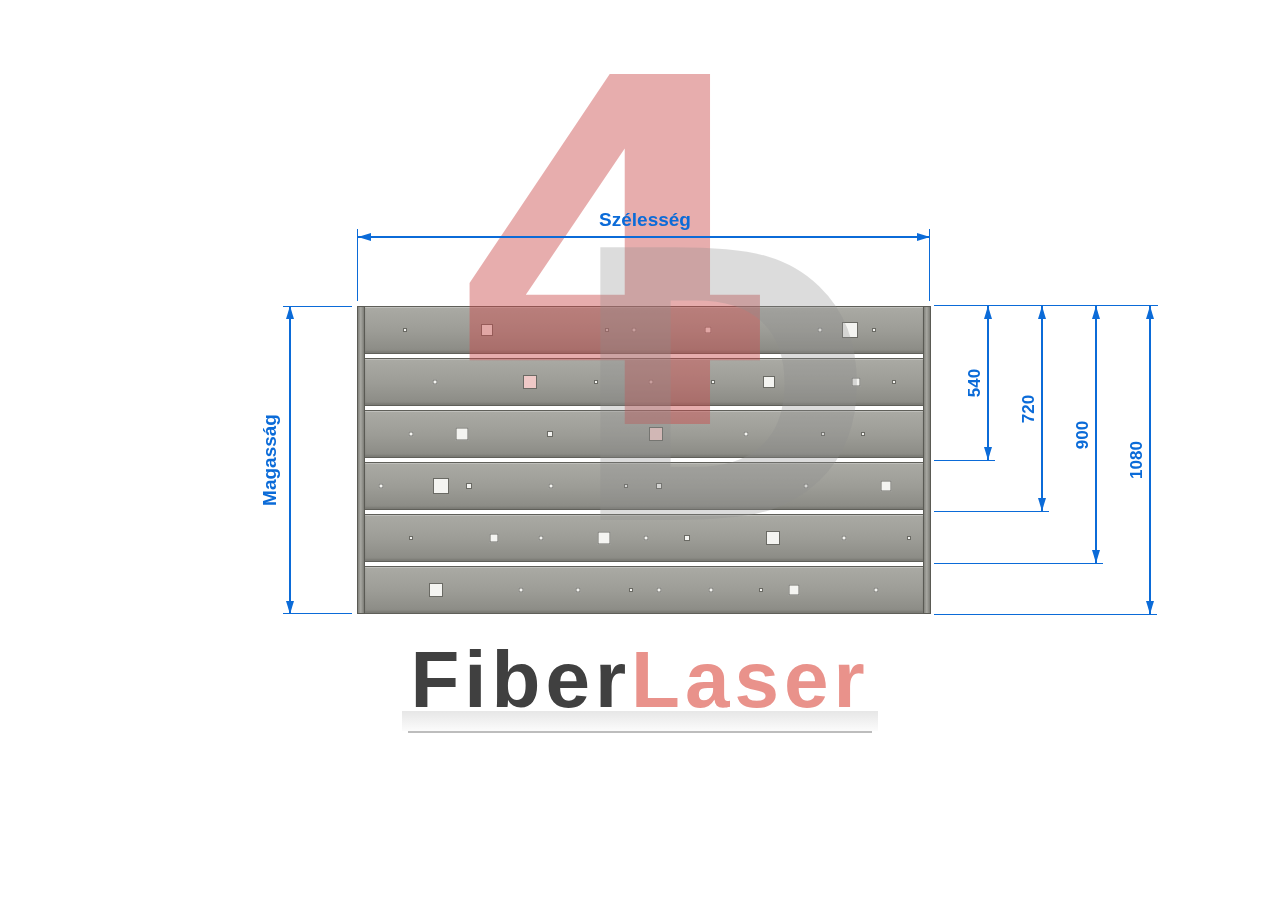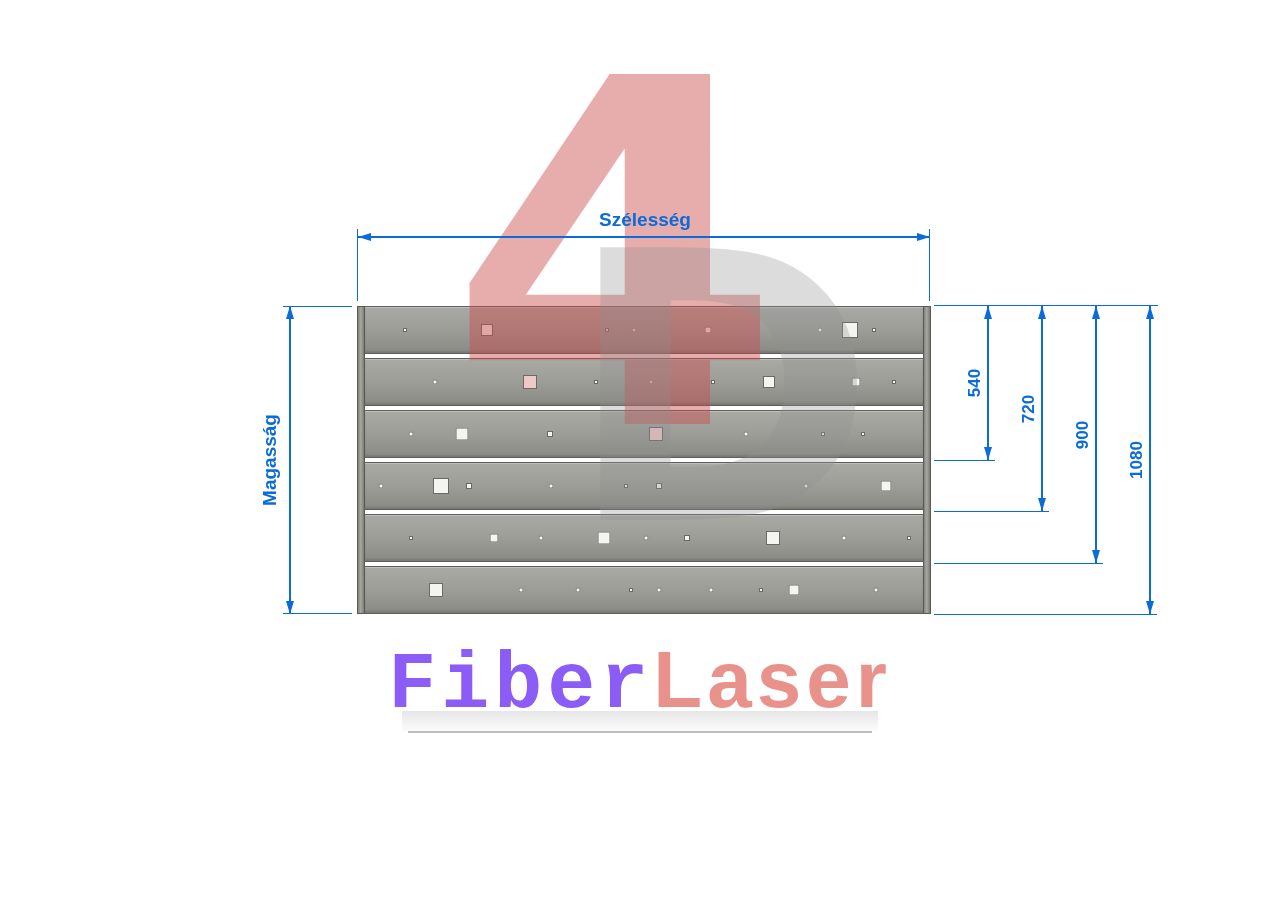--- a/index.html
+++ b/index.html
@@ -51,21 +51,21 @@
   .dim-label   { position:absolute; color:var(--blue); font-weight:bold; font-size:19px; white-space:nowrap; }
   .dim-label-h { transform:translateX(-50%); }
   .dim-label-v { transform:translate(-50%,-50%) rotate(-90deg); }
   .dim-label-sm{ font-size:17px; }
 
   
   .logo-shelf { position:absolute; left:402px; top:711px; width:476px; height:20px;
                 background:linear-gradient(180deg,#e2e2e2,#fbfbfb); opacity:0.85; }
   .logo { position:absolute; left:640px; top:640px; transform:translateX(-50%);
           font-size:80px; font-weight:bold; letter-spacing:5px; white-space:nowrap; line-height:1; }
-  .logo .part-gray { color:#8b5cf6;font-family:Liberation Mono, monospace; }
+  .logo .part-gray { color:#404040; }
   .logo .part-red  { color:#e9928b; }
   .logo-line { position:absolute; left:408px; top:731px; width:464px; height:2px; background:#bdbdbd; }
   .logo-sub  { position:absolute; left:640px; top:738px; transform:translateX(-50%);
                font-size:33px; letter-spacing:5px; color:#a6a6a6; white-space:nowrap; }
 </style>
 </head>
 <body>
 
 <div class="canvas">
 

